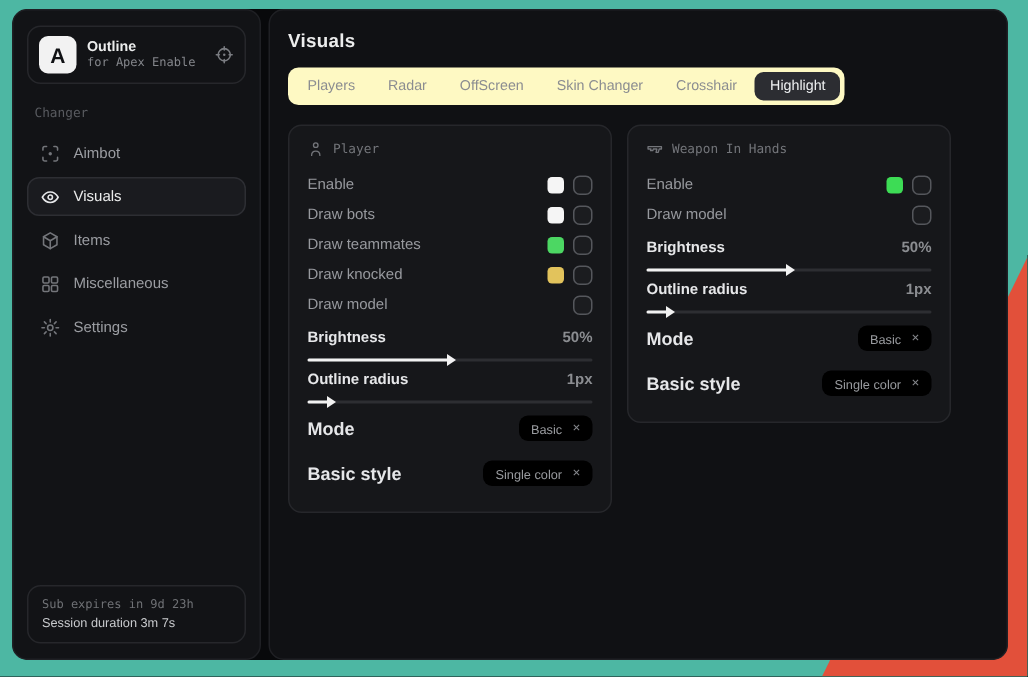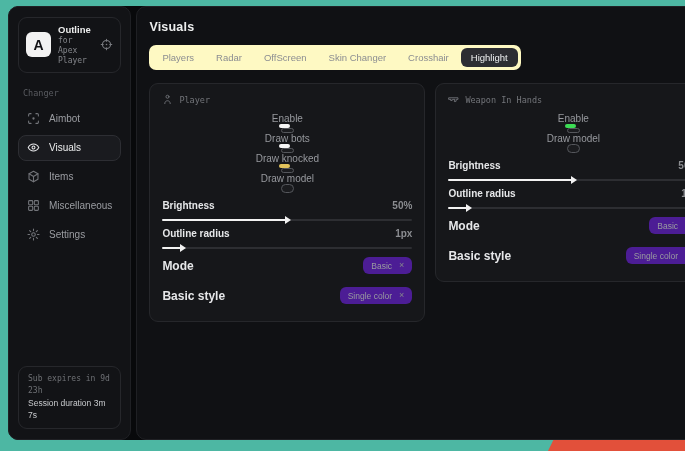--- a/index.html
+++ b/index.html
@@ -37,59 +37,59 @@
 
   
   .main { flex:1; background:#101114; border:1px solid #1f2024; border-radius:10px;
           padding:13px 12px; }
   .page-title { color:#eceded; font-size:12.5px; font-weight:bold; letter-spacing:.2px; }
   .tabbar { display:inline-flex; gap:2px; background:#fef9c3; border-radius:7px;
             padding:3px; margin-top:11px; }
   .tab { font-size:9.5px; color:#8b8d91; padding:4px 10px; border-radius:6px; cursor:pointer; white-space:nowrap; }
   .tab.active { background:#2c2d32; color:#eef0f1; }
   .panels { display:flex; gap:10px; margin-top:13px; align-items:flex-start; }
-  .panel { width:276px; background:#16171a; border:1px solid #26272b; border-radius:9px;
+  .panel { width:216px; background:#16171a; border:1px solid #26272b; border-radius:9px;
            padding:10px 12px 12px; }
   .p-head { display:flex; align-items:center; gap:6px; color:#73757a; font-size:8.5px;
             font-family:"DejaVu Sans Mono", monospace; margin-bottom:8px; }
   .p-head .picon { width:11px; height:11px; display:flex; }
-  .row-toggle { display:flex; align-items:center; height:20px;flex-direction:column; }
+  .row-toggle { display:flex; align-items:center; height:20px; }
   .row-toggle .lbl { flex:1; color:#97999e; font-size:10px; }
   .swatch { width:11px; height:11px; border-radius:3px; margin-right:6px; cursor:pointer; }
   .checkbox { width:13px; height:13px; border:1.5px solid #55575c; border-radius:4.5px;
               background:#1b1c1f; cursor:pointer; }
   .row-slider { margin:7px 0 2px; }
   .row-slider .top { display:flex; align-items:center; }
   .row-slider .lbl { flex:1; color:#e6e7e9; font-size:10px; font-weight:bold; }
   .row-slider .val { color:#8b8d91; font-size:10px; font-weight:bold; }
   .track { position:relative; height:2px; background:#2d2e32; border-radius:1px;
            margin-top:8px; cursor:pointer; }
   .fill { position:absolute; left:0; top:0; height:2px; background:#f2f2f2; border-radius:1px; }
   .thumb { position:absolute; top:-3.5px; width:0; height:0; border:4.5px solid transparent;
            border-left:6px solid #f2f2f2; margin-left:-2px; }
   .row-chip { display:flex; align-items:center; height:27px; margin-top:3px; }
   .row-chip .lbl { flex:1; color:#e6e7e9; font-size:12px; font-weight:bold; }
-  .chip { display:inline-flex; align-items:center; gap:7px; background:#4c1d95;
+  .chip { display:inline-flex; align-items:center; gap:7px; background:#000000;
           border-radius:6px; padding:3.5px 8px; color:#9a9ca0; font-size:8.5px; cursor:pointer; }
   .chip .x { color:#85878c; font-size:9px; line-height:1; cursor:pointer; }
   svg { display:block; width:100%; height:100%; }
 </style>
 </head>
 <body>
 
 <div class="bg-red"></div>
 
 <div class="window">
 
   <div class="sidebar">
     <div class="side-header">
       <div class="logo">A</div>
       <div class="app-meta">
         <div class="app-name">Outline</div>
-        <div class="app-sub">for Apex Player</div>
+        <div class="app-sub">for Apex Enable</div>
       </div>
       <div class="hdr-icon" id="hdr-icon">
           <svg viewBox="0 0 16 16" fill="none" stroke="currentColor" stroke-width="1.3" stroke-linecap="round" stroke-linejoin="round">
             <circle cx="8" cy="8" r="5"></circle>
             <path d="M8 1.5V4M8 12v2.5M1.5 8H4M12 8h2.5"></path>
             <circle cx="8" cy="8" r="1" fill="currentColor" stroke="none"></circle>
           </svg>
         </div>
     </div>
     <div class="category">Changer</div>
@@ -174,20 +174,25 @@
             <span class="lbl">Enable</span>
             <span class="swatch" style="background: rgb(245, 245, 245);"></span>
             <span class="checkbox"></span>
           </div>
           <div class="row-toggle">
             <span class="lbl">Draw bots</span>
             <span class="swatch" style="background: rgb(245, 245, 245);"></span>
             <span class="checkbox"></span>
           </div>
           <div class="row-toggle">
+            <span class="lbl">Draw teammates</span>
+            <span class="swatch" style="background: rgb(76, 215, 99);"></span>
+            <span class="checkbox"></span>
+          </div>
+          <div class="row-toggle">
             <span class="lbl">Draw knocked</span>
             <span class="swatch" style="background: rgb(226, 195, 92);"></span>
             <span class="checkbox"></span>
           </div>
           <div class="row-toggle">
             <span class="lbl">Draw model</span>
             <span class="checkbox"></span>
           </div>
           <div class="row-slider">
             <div class="top">

